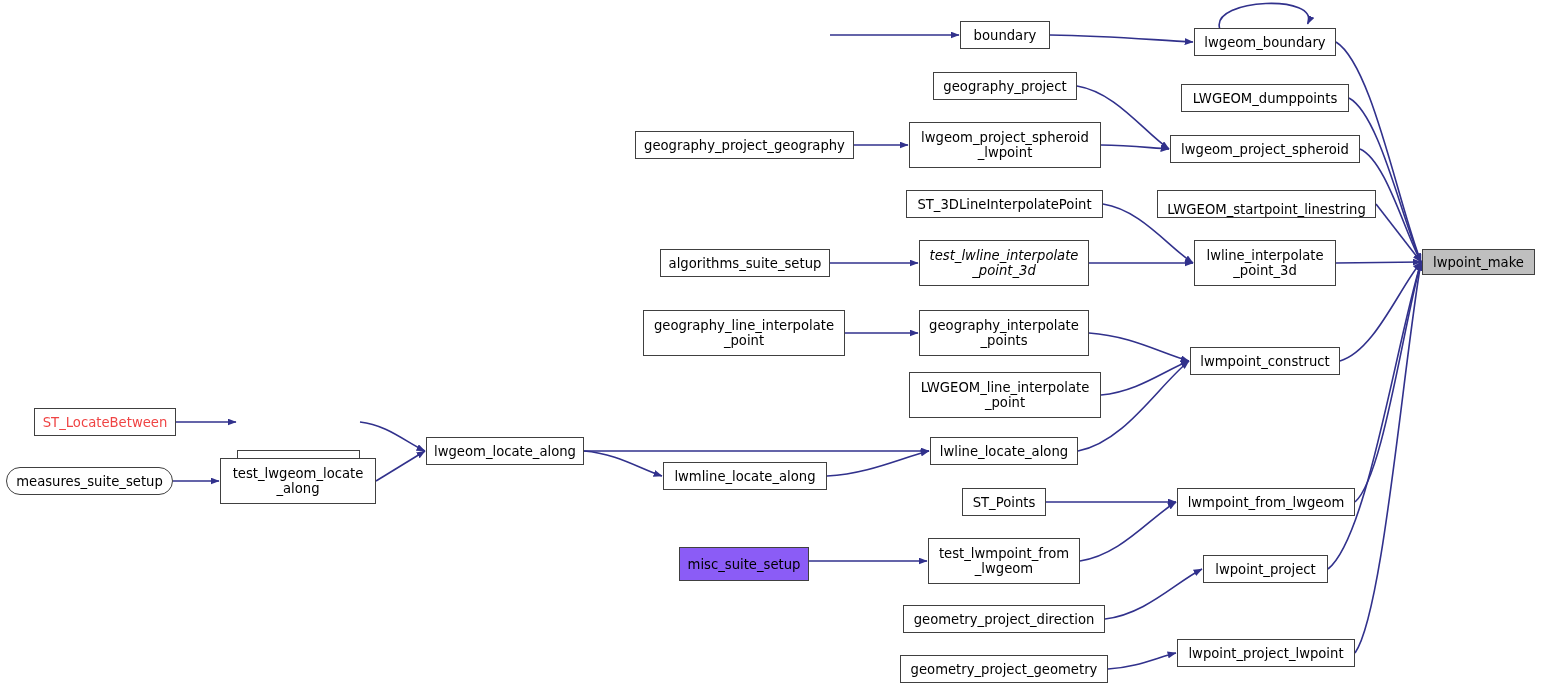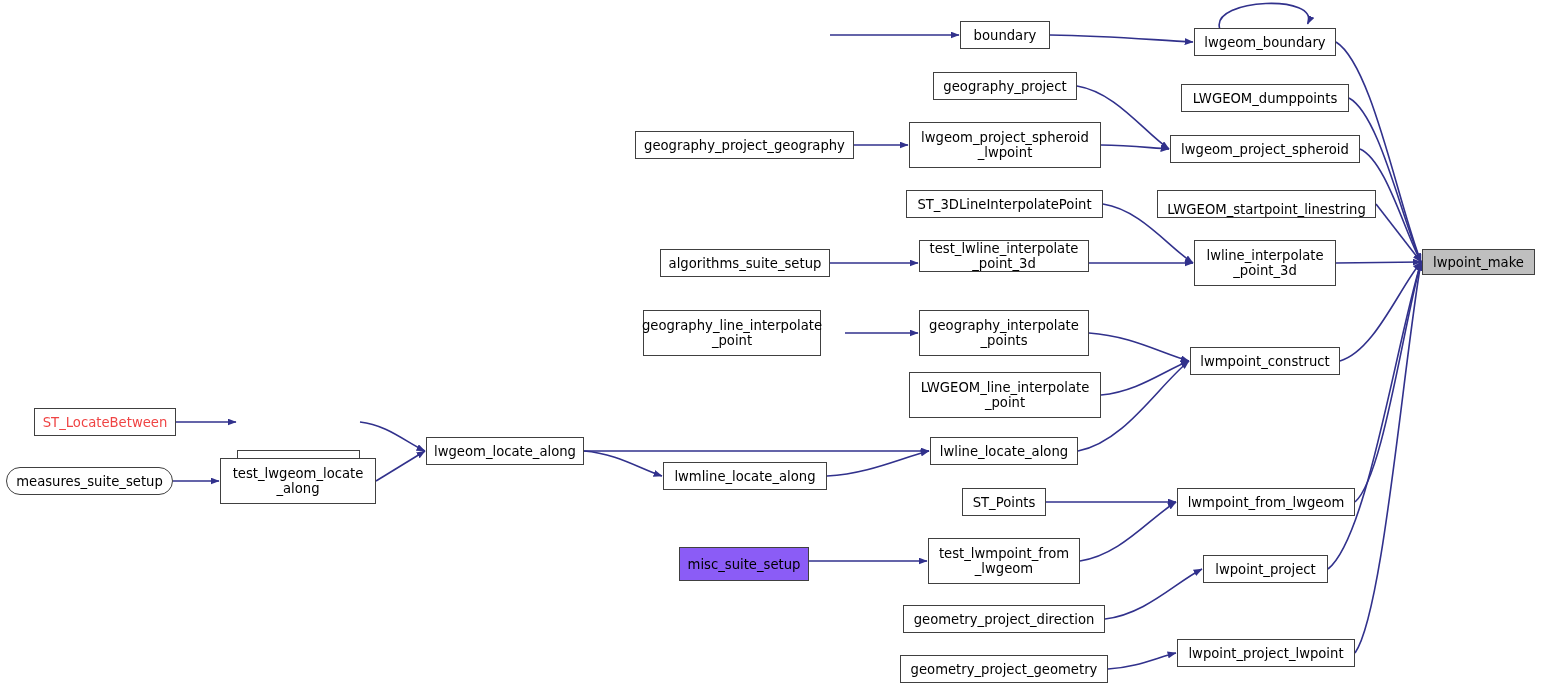--- a/index.html
+++ b/index.html
@@ -109,26 +109,26 @@
       <div class="gnode" style="left: 1194px; top: 28px; width: 142px; height: 28px; border-color: rgb(64, 64, 64); color: rgb(0, 0, 0); background: rgb(255, 255, 255);"><span class="lbl">lwgeom_boundary</span></div>
       <div class="gnode" style="left: 933px; top: 72px; width: 144px; height: 28px; border-color: rgb(64, 64, 64); color: rgb(0, 0, 0); background: rgb(255, 255, 255);"><span class="lbl">geography_project</span></div>
       <div class="gnode" style="left: 1181px; top: 84px; width: 168px; height: 28px; border-color: rgb(64, 64, 64); color: rgb(0, 0, 0); background: rgb(255, 255, 255);"><span class="lbl">LWGEOM_dumppoints</span></div>
       <div class="gnode" style="left: 635px; top: 131px; width: 219px; height: 28px; border-color: rgb(64, 64, 64); color: rgb(0, 0, 0); background: rgb(255, 255, 255);"><span class="lbl">geography_project_geography</span></div>
       <div class="gnode" style="left: 909px; top: 122px; width: 192px; height: 46px; border-color: rgb(64, 64, 64); color: rgb(0, 0, 0); background: rgb(255, 255, 255);"><span class="lbl">lwgeom_project_spheroid
 _lwpoint</span></div>
       <div class="gnode" style="left: 1170px; top: 135px; width: 190px; height: 28px; border-color: rgb(64, 64, 64); color: rgb(0, 0, 0); background: rgb(255, 255, 255);"><span class="lbl">lwgeom_project_spheroid</span></div>
       <div class="gnode" style="left: 906px; top: 190px; width: 197px; height: 28px; border-color: rgb(64, 64, 64); color: rgb(0, 0, 0); background: rgb(255, 255, 255);"><span class="lbl">ST_3DLineInterpolatePoint</span></div>
       <div class="gnode" style="left: 1157px; top: 190px; width: 219px; height: 28px; border-color: rgb(64, 64, 64); color: rgb(0, 0, 0); background: rgb(255, 255, 255); align-items: flex-end;"><span class="lbl">LWGEOM_startpoint_linestring</span></div>
       <div class="gnode" style="left: 660px; top: 249px; width: 170px; height: 28px; border-color: rgb(64, 64, 64); color: rgb(0, 0, 0); background: rgb(255, 255, 255);"><span class="lbl">algorithms_suite_setup</span></div>
-      <div class="gnode" style="left: 919px; top: 240px; width: 170px; height: 32px; border-color: rgb(64, 64, 64); color: rgb(0, 0, 0); background: rgb(255, 255, 255);"><span class="lbl">test_lwline_interpolate
+      <div class="gnode" style="left: 919px; top: 240px; width: 170px; height: 46px; border-color: rgb(64, 64, 64); color: rgb(0, 0, 0); background: rgb(255, 255, 255); font-style: italic;"><span class="lbl">test_lwline_interpolate
 _point_3d</span></div>
       <div class="gnode" style="left: 1194px; top: 240px; width: 142px; height: 46px; border-color: rgb(64, 64, 64); color: rgb(0, 0, 0); background: rgb(255, 255, 255);"><span class="lbl">lwline_interpolate
 _point_3d</span></div>
       <div class="gnode highlight" style="left: 1422px; top: 249px; width: 113px; height: 26px; border-color: rgb(64, 64, 64); color: rgb(0, 0, 0); background: rgb(191, 191, 191);"><span class="lbl">lwpoint_make</span></div>
-      <div class="gnode" style="left: 643px; top: 310px; width: 178px; height: 46px; border-color: rgb(64, 64, 64); color: rgb(0, 0, 0); background: rgb(255, 255, 255);"><span class="lbl">geography_line_interpolate
+      <div class="gnode" style="left: 643px; top: 310px; width: 202px; height: 46px; border-color: rgb(64, 64, 64); color: rgb(0, 0, 0); background: rgb(255, 255, 255);"><span class="lbl">geography_line_interpolate
 _point</span></div>
       <div class="gnode" style="left: 919px; top: 310px; width: 170px; height: 46px; border-color: rgb(64, 64, 64); color: rgb(0, 0, 0); background: rgb(255, 255, 255);"><span class="lbl">geography_interpolate
 _points</span></div>
       <div class="gnode" style="left: 1190px; top: 347px; width: 150px; height: 28px; border-color: rgb(64, 64, 64); color: rgb(0, 0, 0); background: rgb(255, 255, 255);"><span class="lbl">lwmpoint_construct</span></div>
       <div class="gnode" style="left: 909px; top: 372px; width: 192px; height: 46px; border-color: rgb(64, 64, 64); color: rgb(0, 0, 0); background: rgb(255, 255, 255);"><span class="lbl">LWGEOM_line_interpolate
 _point</span></div>
       <div class="gnode" style="left: 18px; top: 408px; width: 142px; height: 28px; border-color: rgb(64, 64, 64); color: #ef4444; background: rgb(255, 255, 255); margin-left: 16px;"><span class="lbl">ST_LocateBetween</span></div>
       <div class="gnode" style="left: 237px; top: 408px; width: 123px; height: 28px; border-color: rgb(64, 64, 64); color: rgb(0, 0, 0); background: rgb(255, 255, 255); margin-top: 42px;"><span class="lbl">ST_LocateAlong</span></div>
       <div class="gnode" style="left: 426px; top: 437px; width: 158px; height: 28px; border-color: rgb(64, 64, 64); color: rgb(0, 0, 0); background: rgb(255, 255, 255);"><span class="lbl">lwgeom_locate_along</span></div>
       <div class="gnode" style="left: 930px; top: 437px; width: 148px; height: 28px; border-color: rgb(64, 64, 64); color: rgb(0, 0, 0); background: rgb(255, 255, 255);"><span class="lbl">lwline_locate_along</span></div>

